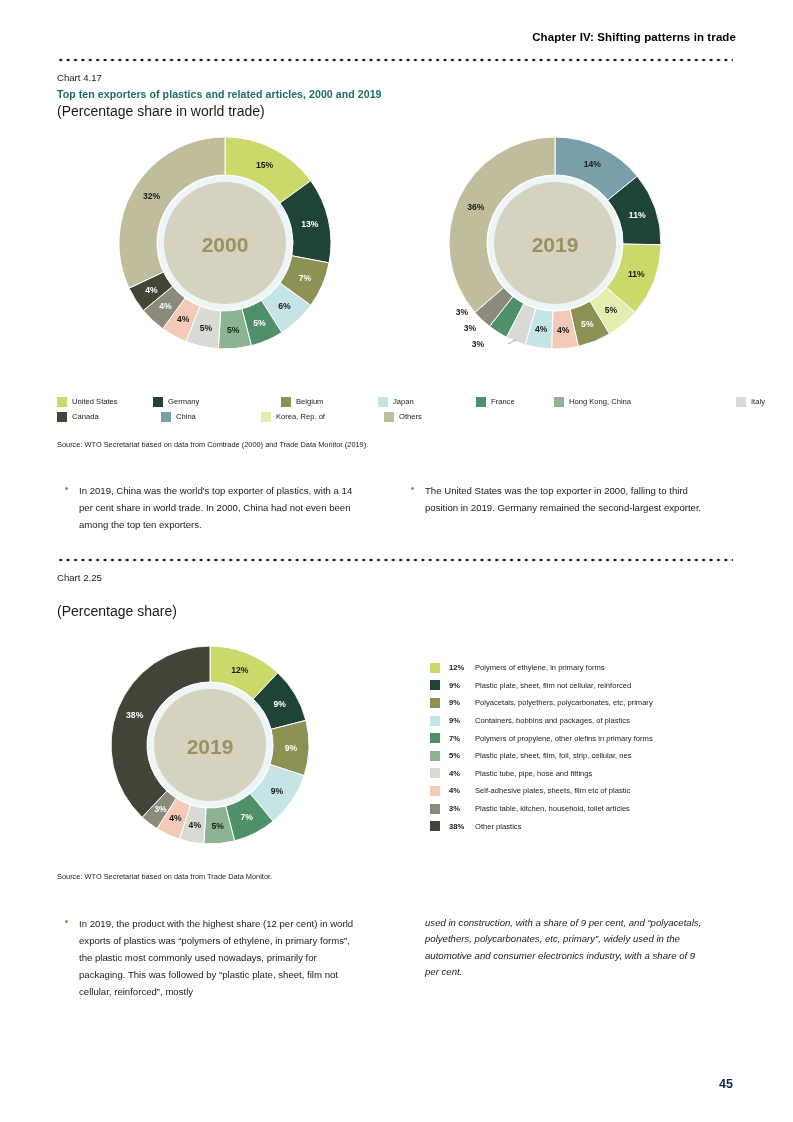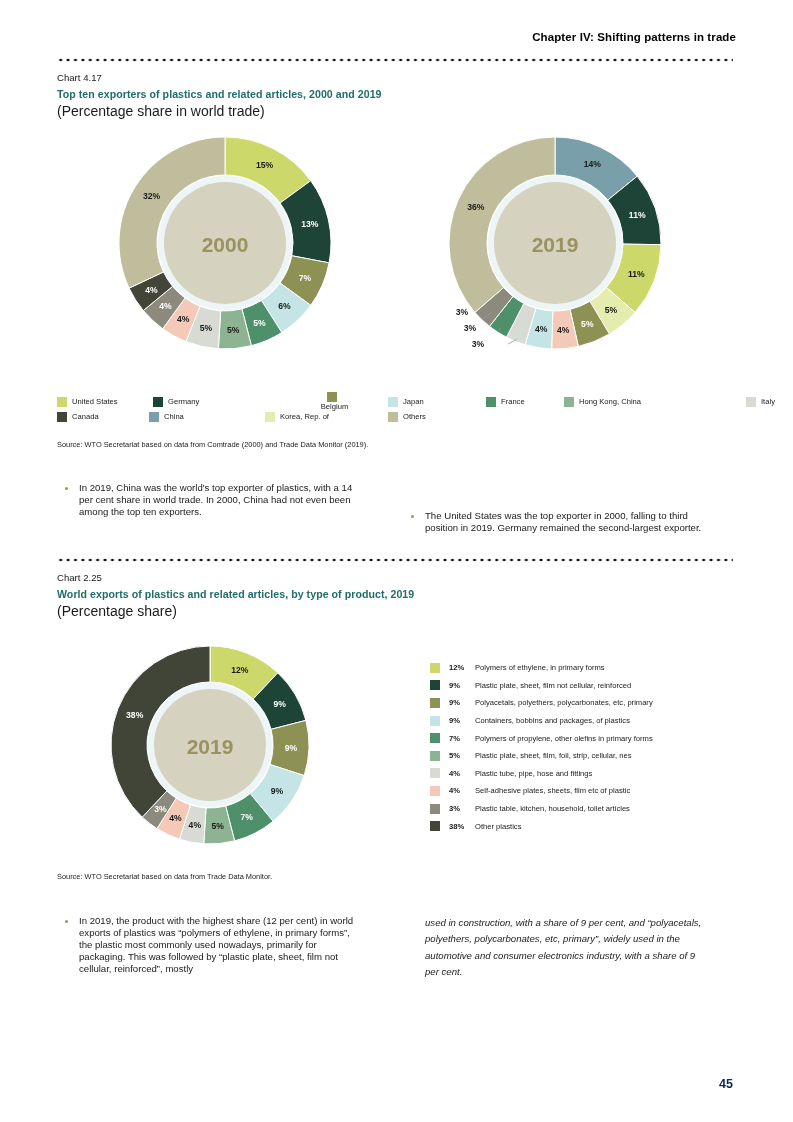--- a/index.html
+++ b/index.html
@@ -60,21 +60,21 @@
 
   
   .legend-v{position:absolute;}
   .legend-v .lrow{display:flex;align-items:center;height:17.6px;}
   .legend-v .sw{width:10px;height:10px;flex:0 0 10px;margin-right:9px;}
   .legend-v .pct{font-size:7.6px;font-weight:bold;color:#1a1a1a;width:26px;flex:0 0 26px;}
   .legend-v .lbl{font-size:7.6px;color:#1a1a1a;white-space:nowrap;}
 
   
   .bcol{position:absolute;width:300px;}
-  .bullet{position:relative;padding-left:17px;font-size:9.6px;line-height:12px;color:#1a1a1a;}
+  .bullet{position:relative;padding-left:17px;font-size:9.6px;line-height:17px;color:#1a1a1a;}
   .bullet .dot{
     position:absolute;left:3px;top:5px;width:3px;height:3px;
     background:#8f9a58;border-radius:50%;
   }
 
   .pageno{position:absolute;right:60px;bottom:31px;font-size:12.5px;font-weight:bold;color:#0d2b52;}
 </style>
 </head>
 <body>
 
@@ -153,21 +153,21 @@
   <div class="legend-h" id="legend-417" style="top:394px;">
       <div class="row">
         <div class="item" style="width: 96px;">
           <span class="sw" style="background: rgb(204, 216, 106);"></span>
           <span class="lbl">United States</span>
         </div>
         <div class="item" style="width: 128px;">
           <span class="sw" style="background: rgb(30, 68, 55);"></span>
           <span class="lbl">Germany</span>
         </div>
-        <div class="item" style="width: 107px; flex-direction: column;">
+        <div class="item" style="width: 97px;">
           <span class="sw" style="background: rgb(141, 146, 84);"></span>
           <span class="lbl">Belgium</span>
         </div>
         <div class="item" style="width: 98px;">
           <span class="sw" style="background: rgb(197, 228, 230);"></span>
           <span class="lbl">Japan</span>
         </div>
         <div class="item" style="width: 78px;">
           <span class="sw" style="background: rgb(78, 144, 105);"></span>
           <span class="lbl">France</span>
@@ -178,25 +178,25 @@
         </div>
         <div class="item" style="width: 78px;">
           <span class="sw" style="background: rgb(215, 219, 212);"></span>
           <span class="lbl">Italy</span>
         </div>
         <div class="item" style="width: 105px;">
           <span class="sw" style="background: rgb(244, 201, 184);"></span>
         </div>
       </div>
       <div class="row">
-        <div class="item" style="width: 92px;">
+        <div class="item" style="width: 104px;">
           <span class="sw" style="background: rgb(66, 69, 56);"></span>
           <span class="lbl">Canada</span>
         </div>
-        <div class="item" style="width: 116px;">
+        <div class="item" style="width: 100px;">
           <span class="sw" style="background: rgb(121, 160, 170);"></span>
           <span class="lbl">China</span>
         </div>
         <div class="item" style="width: 123px;">
           <span class="sw" style="background: rgb(228, 236, 174);"></span>
           <span class="lbl">Korea, Rep. of</span>
         </div>
         <div class="item">
           <span class="sw" style="background: rgb(191, 189, 156);"></span>
           <span class="lbl">Others</span>
@@ -205,31 +205,30 @@
     </div>
 
   <div class="source" style="top:440px;">Source: WTO Secretariat based on data from Comtrade (2000) and Trade Data Monitor (2019).</div>
 
   <div class="bcol" style="left:62px;top:482px;">
     <div class="bullet">
       <span class="dot"></span>
       <span>In 2019, China was the world's top exporter of plastics, with a 14 per cent share in world trade. In 2000, China had not even been among the top ten exporters.</span>
     </div>
   </div>
-  <div class="bcol" style="left:408px;top:482px;margin-top:28px;">
+  <div class="bcol" style="left:408px;top:482px;">
     <div class="bullet">
       <span class="dot"></span>
       <span>The United States was the top exporter in 2000, falling to third position in 2019. Germany remained the second-largest exporter.</span>
     </div>
   </div>
 
   <div class="dotrule" style="top:558px;"></div>
 
   <div class="chart-num" style="top:572px;">Chart 2.25</div>
-  <div class="chart-title" style="top:588px;">World exports of plastics and related articles, by type of product, 2019</div>
   <div class="chart-sub" style="top:603px;">(Percentage share)</div>
 
   <div class="donut" id="donut-2019b" style="left:110px;top:645px;">
       <svg width="200" height="200" viewBox="0 0 200 200">
         <path d="M 100 1 A 99 99 0 0 1 167.7701634869402 27.832105885280257 L 143.1264676735074 54.07497647245107 A 63 63 0 0 0 100 37 Z" fill="#ccd86a" stroke="#ffffff" stroke-width="1"></path>
         <text class="seglabel dark" x="129.8180887674589" y="24.68810464305163">12%</text>
         <path d="M 167.7701634869402 27.832105885280257 A 99 99 0 0 1 195.88973295173446 75.37970117067937 L 161.02073915110375 84.33253710861413 A 63 63 0 0 0 143.1264676735074 54.07497647245107 Z" fill="#1e4437" stroke="#ffffff" stroke-width="1"></path>
         <text class="seglabel light" x="169.7201041873194" y="58.76764532421991">9%</text>
         <path d="M 195.88973295173446 75.37970117067937 A 99 99 0 0 1 194.15459511322018 130.5926824431198 L 159.91656052659468 119.46807064562168 A 63 63 0 0 0 161.02073915110375 84.33253710861413 Z" fill="#8d9254" stroke="#ffffff" stroke-width="1"></path>
         <text class="seglabel light" x="180.96003138962425" y="102.5442714853284">9%</text>

